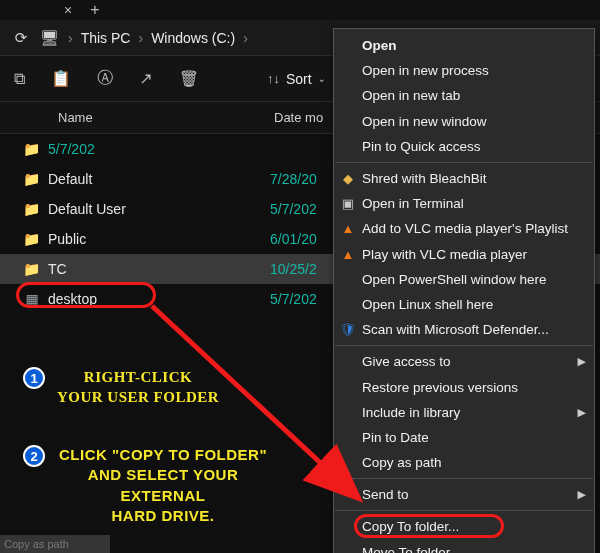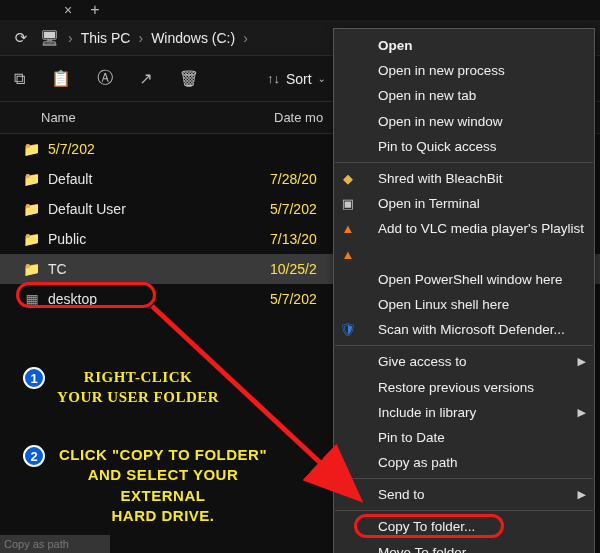--- a/index.html
+++ b/index.html
@@ -49,34 +49,34 @@
   .sortgrp .arrows { font-size:13px; color:#c8c8c8; }
   
   .cols {
     height: 32px;
     background: #141414;
     display:flex; align-items:center;
     border-bottom: 1px solid #2b2b2b;
     color:#d0d0d0;
     font-size:13px;
   }
-  .col-name { flex:0 0 270px; padding-left: 41px; display:flex; align-items:flex-end; gap:6px;}
+  .col-name { flex:0 0 270px; padding-left: 58px; display:flex; align-items:flex-end; gap:6px;}
   .col-date { flex:1; padding-left: 4px; }
   
   .filelist { }
   .row {
     height: 30px;
     display:flex; align-items:center;
     padding-left: 22px;
     color:#e6e6e6;
     font-size:14px;
   }
   .row .icon { width:20px; text-align:center; margin-right:6px; display:inline-block; }
   .row .fname { flex:0 0 222px; }
-  .row .fdate { color:#fde047; }
+  .row .fdate { color:#14b8a6; }
   .row.sel {
     background: #3a3a3a;
   }
   .folder-ic { color:#e7c25a; }
   .folder-link-ic { color:#e7c25a; position:relative; }
   .ini-ic { color:#9aa0a6; }
   
   .red-ring {
     position:absolute;
     border: 3px solid #ef1a1a;
@@ -110,21 +110,21 @@
     background: #2b2b2b;
     border: 1px solid #555;
     box-shadow: 2px 4px 10px rgba(0,0,0,.6);
     padding: 4px 0;
     font-size: 13.5px;
     color: #f0f0f0;
   }
   .ctxmenu .mi {
     height: 25.2px;
     display:flex; align-items:center;
-    padding-left: 44px;
+    padding-left: 28px;
     position:relative;
     white-space:nowrap;
   }
   .ctxmenu .mi.bold { font-weight:600; }
   .ctxmenu .sep {
     height:1px; background:#4a4a4a; margin:3px 1px;
   }
   .ctxmenu .mi .mic {
     position:absolute; left:5px; width:18px; text-align:center;
     font-size:13px;
@@ -211,21 +211,21 @@
       <span class="fdate">7/28/20</span>
     </div>
     <div class="row">
       <span class="icon folder-link-ic">📁</span>
       <span class="fname">Default User</span>
       <span class="fdate">5/7/202</span>
     </div>
     <div class="row">
       <span class="icon folder-ic">📁</span>
       <span class="fname">Public</span>
-      <span class="fdate">7/13/20</span>
+      <span class="fdate">6/01/20</span>
     </div>
     <div class="row sel">
       <span class="icon folder-ic">📁</span>
       <span class="fname">TC</span>
       <span class="fdate">10/25/2</span>
     </div>
     <div class="row">
       <span class="icon ini-ic">▦</span>
       <span class="fname">desktop</span>
       <span class="fdate">5/7/202</span>
@@ -256,20 +256,21 @@
     <div class="mi">
       <span class="mic term">▣</span>
       <span>Open in Terminal</span>
     </div>
     <div class="mi">
       <span class="mic vlc">▲</span>
       <span>Add to VLC media player's Playlist</span>
     </div>
     <div class="mi">
       <span class="mic vlc">▲</span>
+      <span>Play with VLC media player</span>
     </div>
     <div class="mi">
       <span>Open PowerShell window here</span>
     </div>
     <div class="mi">
       <span>Open Linux shell here</span>
     </div>
     <div class="mi">
       <span class="mic shield">🛡</span>
       <span>Scan with Microsoft Defender...</span>

